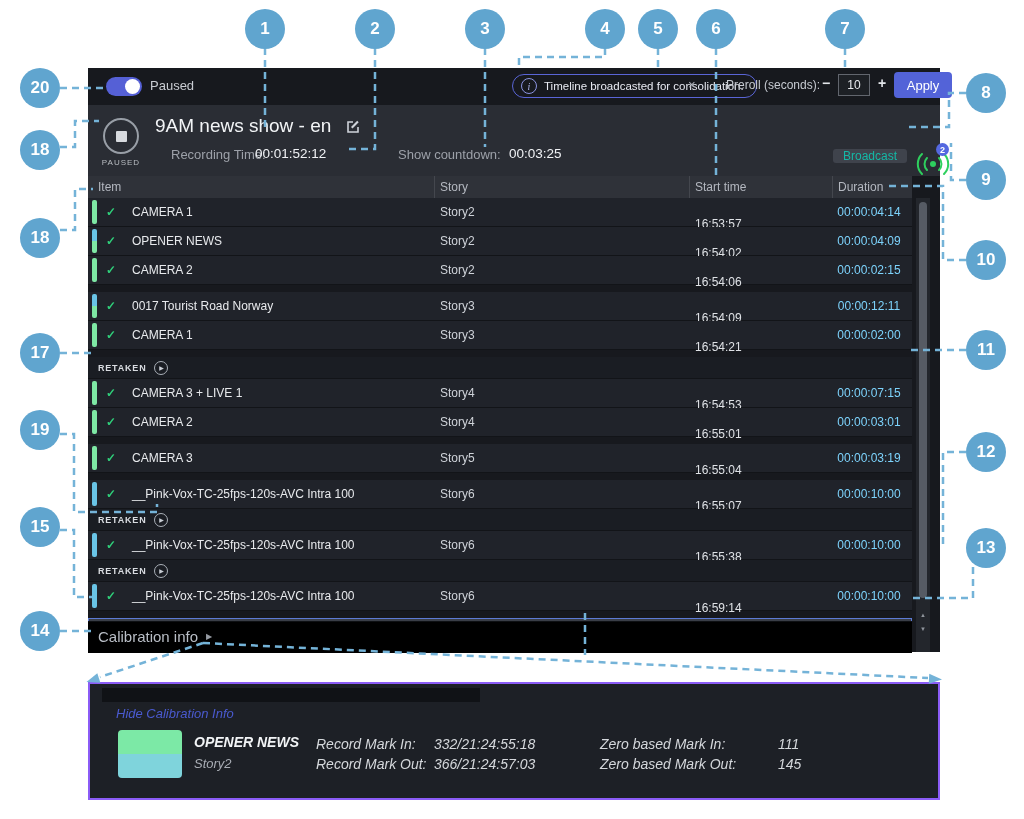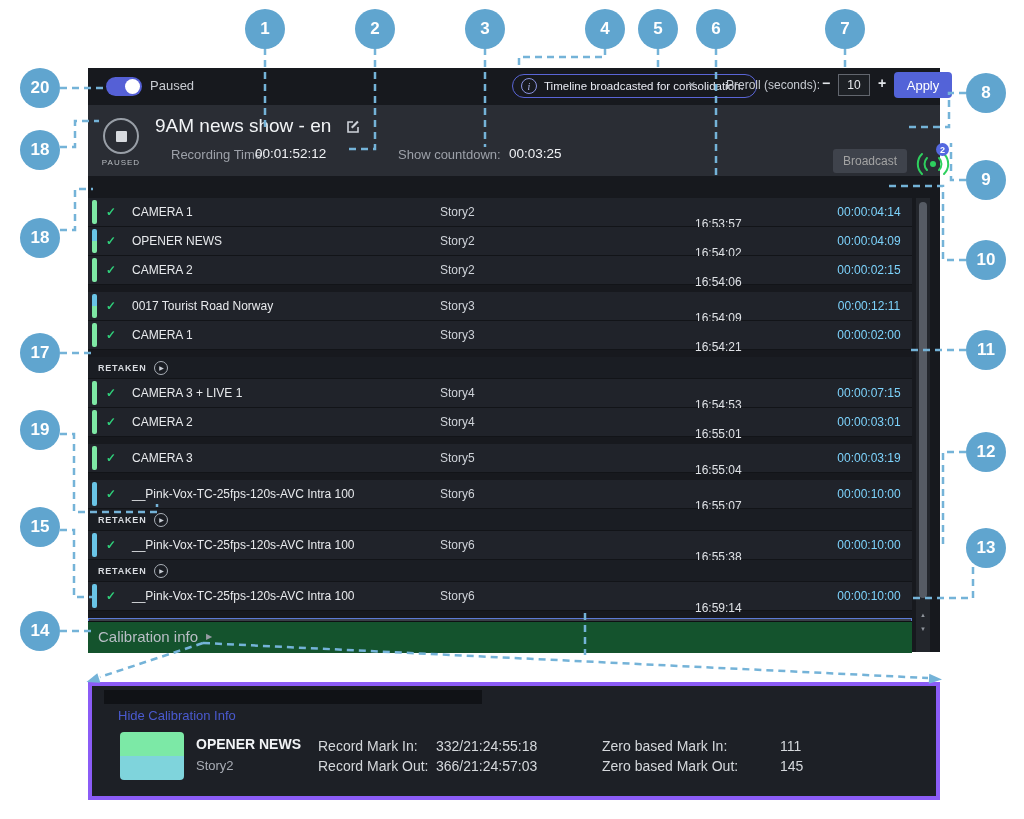--- a/index.html
+++ b/index.html
@@ -35,22 +35,22 @@
   .stopbtn{position:absolute;left:15px;top:13px;width:36px;height:36px;border-radius:50%;border:2px solid #989ea6;
            box-sizing:border-box;display:flex;align-items:center;justify-content:center;}
   .stopbtn .sq{width:11px;height:11px;background:#d7dade;border-radius:1px;}
   .stop-status{position:absolute;left:10px;top:53px;width:46px;text-align:center;font-size:8px;letter-spacing:1px;color:#b9bdc2;}
   .show-title{position:absolute;left:67px;top:10px;font-size:19px;font-weight:normal;color:#f2f4f6;margin:0;}
   .edit-ic{position:absolute;left:258px;top:14px;}
   .rec-label{position:absolute;left:67px;top:42px;font-size:13px;color:#9da1a9;margin-left:16px;}
   .rec-value{position:absolute;left:167px;top:41px;font-size:13.5px;color:#f0f2f5;}
   .cd-label{position:absolute;left:310px;top:42px;font-size:13px;color:#9da1a9;}
   .cd-value{position:absolute;left:421px;top:41px;font-size:13.5px;color:#f0f2f5;}
-  .broadcast{position:absolute;left:745px;top:44px;width:74px;height:24px;background:#3f434c;border-radius:3px;
-             color:#a3a3a3;font-size:12px;display:flex;align-items:center;justify-content:center;}
+  .broadcast{position:absolute;left:745px;top:44px;width:74px;height:14px;background:#3f434c;border-radius:3px;
+             color:#14b8a6;font-size:12px;display:flex;align-items:center;justify-content:center;}
   .antenna{position:absolute;left:828px;top:42px;width:34px;height:30px;}
   .conn-badge{position:absolute;left:848px;top:38px;width:13px;height:13px;border-radius:50%;background:#5468e0;
               color:#ffffff;font-size:9px;font-weight:bold;display:flex;align-items:center;justify-content:center;}
 
   
   .thead{position:absolute;left:0;top:108px;width:824px;height:22px;background:#2f3239;border-bottom:2px solid #0e1013;}
   .thead .col{position:absolute;top:4px;font-size:12px;color:#b4b8c0;}
   .col-item{left:10px;} .col-story{left:352px;} .col-start{left:607px;} .col-dur{left:750px;}
   .thead .vsep{position:absolute;top:0;width:1px;height:22px;background:#44474e;}
   .table{position:absolute;left:0;top:130px;width:824px;}
@@ -71,33 +71,33 @@
            border-radius:50%;box-sizing:border-box;display:flex;align-items:center;justify-content:center;
            color:#c9ced5;font-size:6px;padding-left:1px;}
   .row.selected{height:28px;background:#3a3e47;border:1px solid #5d7bd5;box-sizing:border-box;}
   .pause-ic{position:absolute;left:18px;top:50%;transform:translateY(-50%);width:9px;height:11px;
             border-left:3px solid #e8eaee;border-right:3px solid #e8eaee;box-sizing:border-box;}
   .row .status{position:absolute;left:122px;top:50%;transform:translateY(-50%);font-size:11px;color:#aab0b8;}
   .set-retake{position:absolute;left:468px;top:50%;transform:translateY(-50%);height:20px;padding:0 10px;
               background:#5363d8;border-radius:3px;color:#ffffff;font-size:11.5px;display:flex;align-items:center;}
 
   
-  .pfooter{position:absolute;left:0;top:553px;width:824px;height:31px;background:#14532d;border-top:1px solid #0e1013;}
+  .pfooter{position:absolute;left:0;top:553px;width:824px;height:31px;background:#000000;border-top:1px solid #0e1013;}
   .pfooter .cal{position:absolute;left:10px;top:6px;font-size:15px;color:#b9bec6;}
   .pfooter .exp{position:absolute;left:118px;top:10px;font-size:8px;color:#969ba3;}
 
   
   .sbar{position:absolute;left:828px;top:130px;width:14px;height:454px;background:#23262c;}
   .sbar .thumb{position:absolute;left:3px;top:4px;width:8px;height:396px;background:#565b64;border-radius:4px;}
   .sbar .arr{position:absolute;left:0;width:14px;text-align:center;font-size:6px;color:#8f949c;}
   .arr-up{top:414px;} .arr-down{top:428px;}
 
   
   .bpanel{position:absolute;left:88px;top:682px;width:852px;height:118px;background:#1d2026;
-          border:4px solid #8b5cf6;box-sizing:border-box;}
+          border:2px solid #8b5cf6;box-sizing:border-box;font-style:italic;}
   .bpanel .tabstrip{position:absolute;left:12px;top:4px;width:378px;height:14px;background:#101216;}
   .hide-link{position:absolute;left:26px;top:22px;font-size:13px;color:#4a5ad0;}
   .swatch{position:absolute;left:28px;top:46px;width:64px;height:48px;border-radius:4px;overflow:hidden;}
   .swatch .top{height:24px;background:#7ce9a6;} .swatch .bot{height:24px;background:#7fd4dc;}
   .cal-item{position:absolute;left:104px;top:50px;font-size:14px;font-weight:bold;color:#f2f4f6;}
   .cal-story{position:absolute;left:104px;top:72px;font-size:13px;color:#a9adb5;}
   .mk-label{position:absolute;font-size:14px;color:#d5d8dc;}
   .mk-value{position:absolute;font-size:14px;color:#d5d8dc;}
 
   
@@ -149,20 +149,29 @@
       <svg class="antenna" viewBox="0 0 34 30">
         <circle cx="17" cy="17" r="3" fill="#2ed05e"></circle>
         <path d="M11 11 a8.5 8.5 0 0 0 0 12" fill="none" stroke="#2ed05e" stroke-width="2" stroke-linecap="round"></path>
         <path d="M6 7 a14 14 0 0 0 0 20" fill="none" stroke="#2ed05e" stroke-width="2" stroke-linecap="round"></path>
         <path d="M23 11 a8.5 8.5 0 0 1 0 12" fill="none" stroke="#2ed05e" stroke-width="2" stroke-linecap="round"></path>
         <path d="M28 7 a14 14 0 0 1 0 20" fill="none" stroke="#2ed05e" stroke-width="2" stroke-linecap="round"></path>
       </svg>
       <span class="conn-badge">2</span>
     </div>
 
+    <div class="thead">
+      <span class="col col-item">Item</span>
+      <span class="col col-story">Story</span>
+      <span class="col col-start">Start time</span>
+      <span class="col col-dur">Duration</span>
+      <span class="vsep" style="left:346px"></span>
+      <span class="vsep" style="left:601px"></span>
+      <span class="vsep" style="left:744px"></span>
+    </div>
 
     <div class="table">
       <div class="row">
         <span class="bar"></span>
         <span class="check">✓</span>
         <span class="item">CAMERA 1</span>
         <span class="story">Story2</span>
         <span class="start">16:53:57</span>
         <span class="dur">00:00:04:14</span>
       </div>

